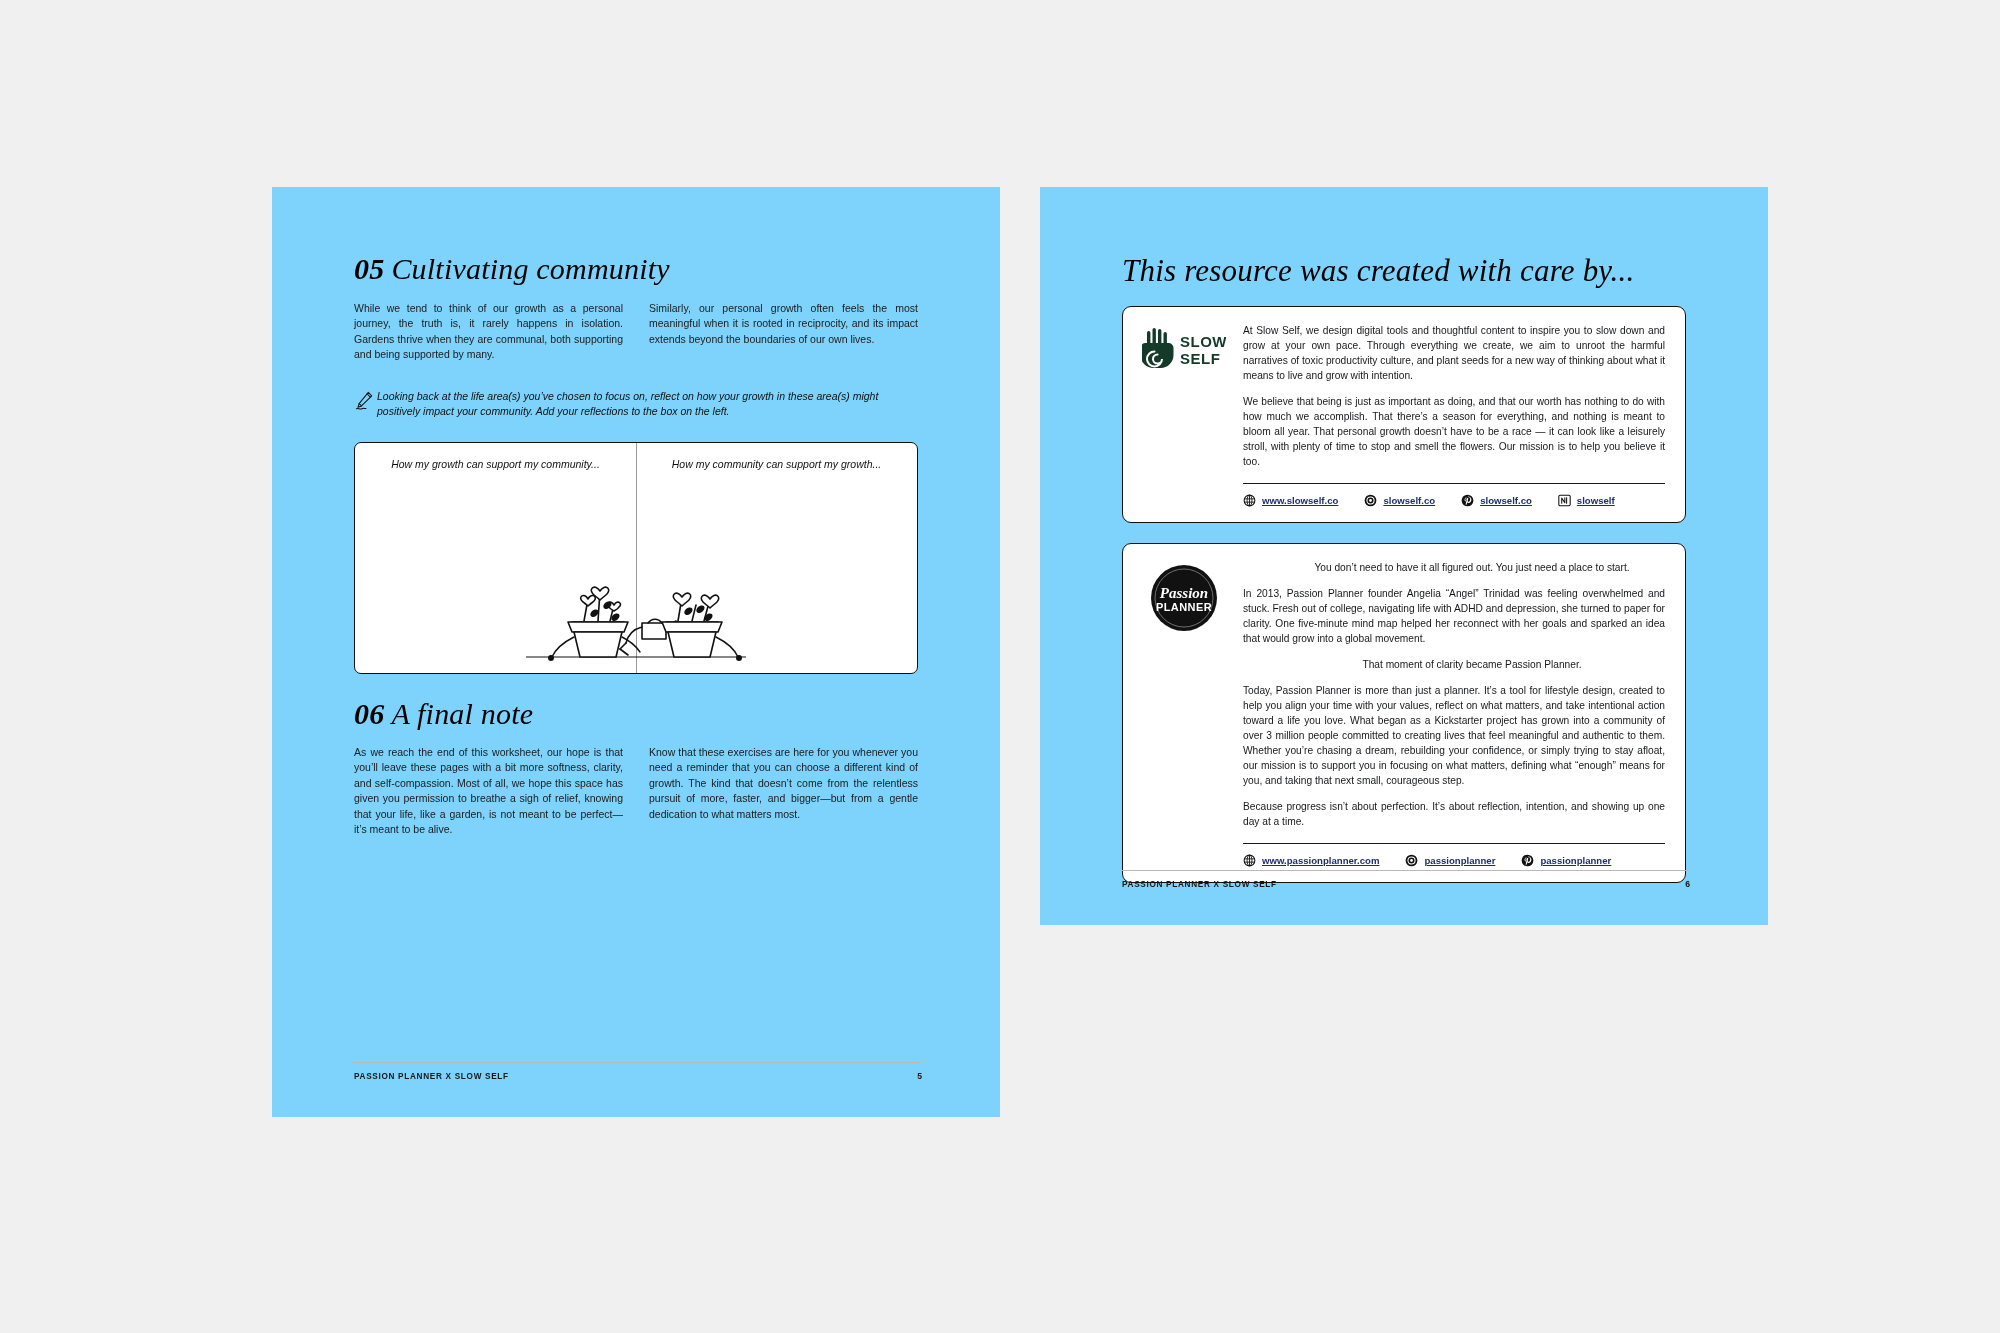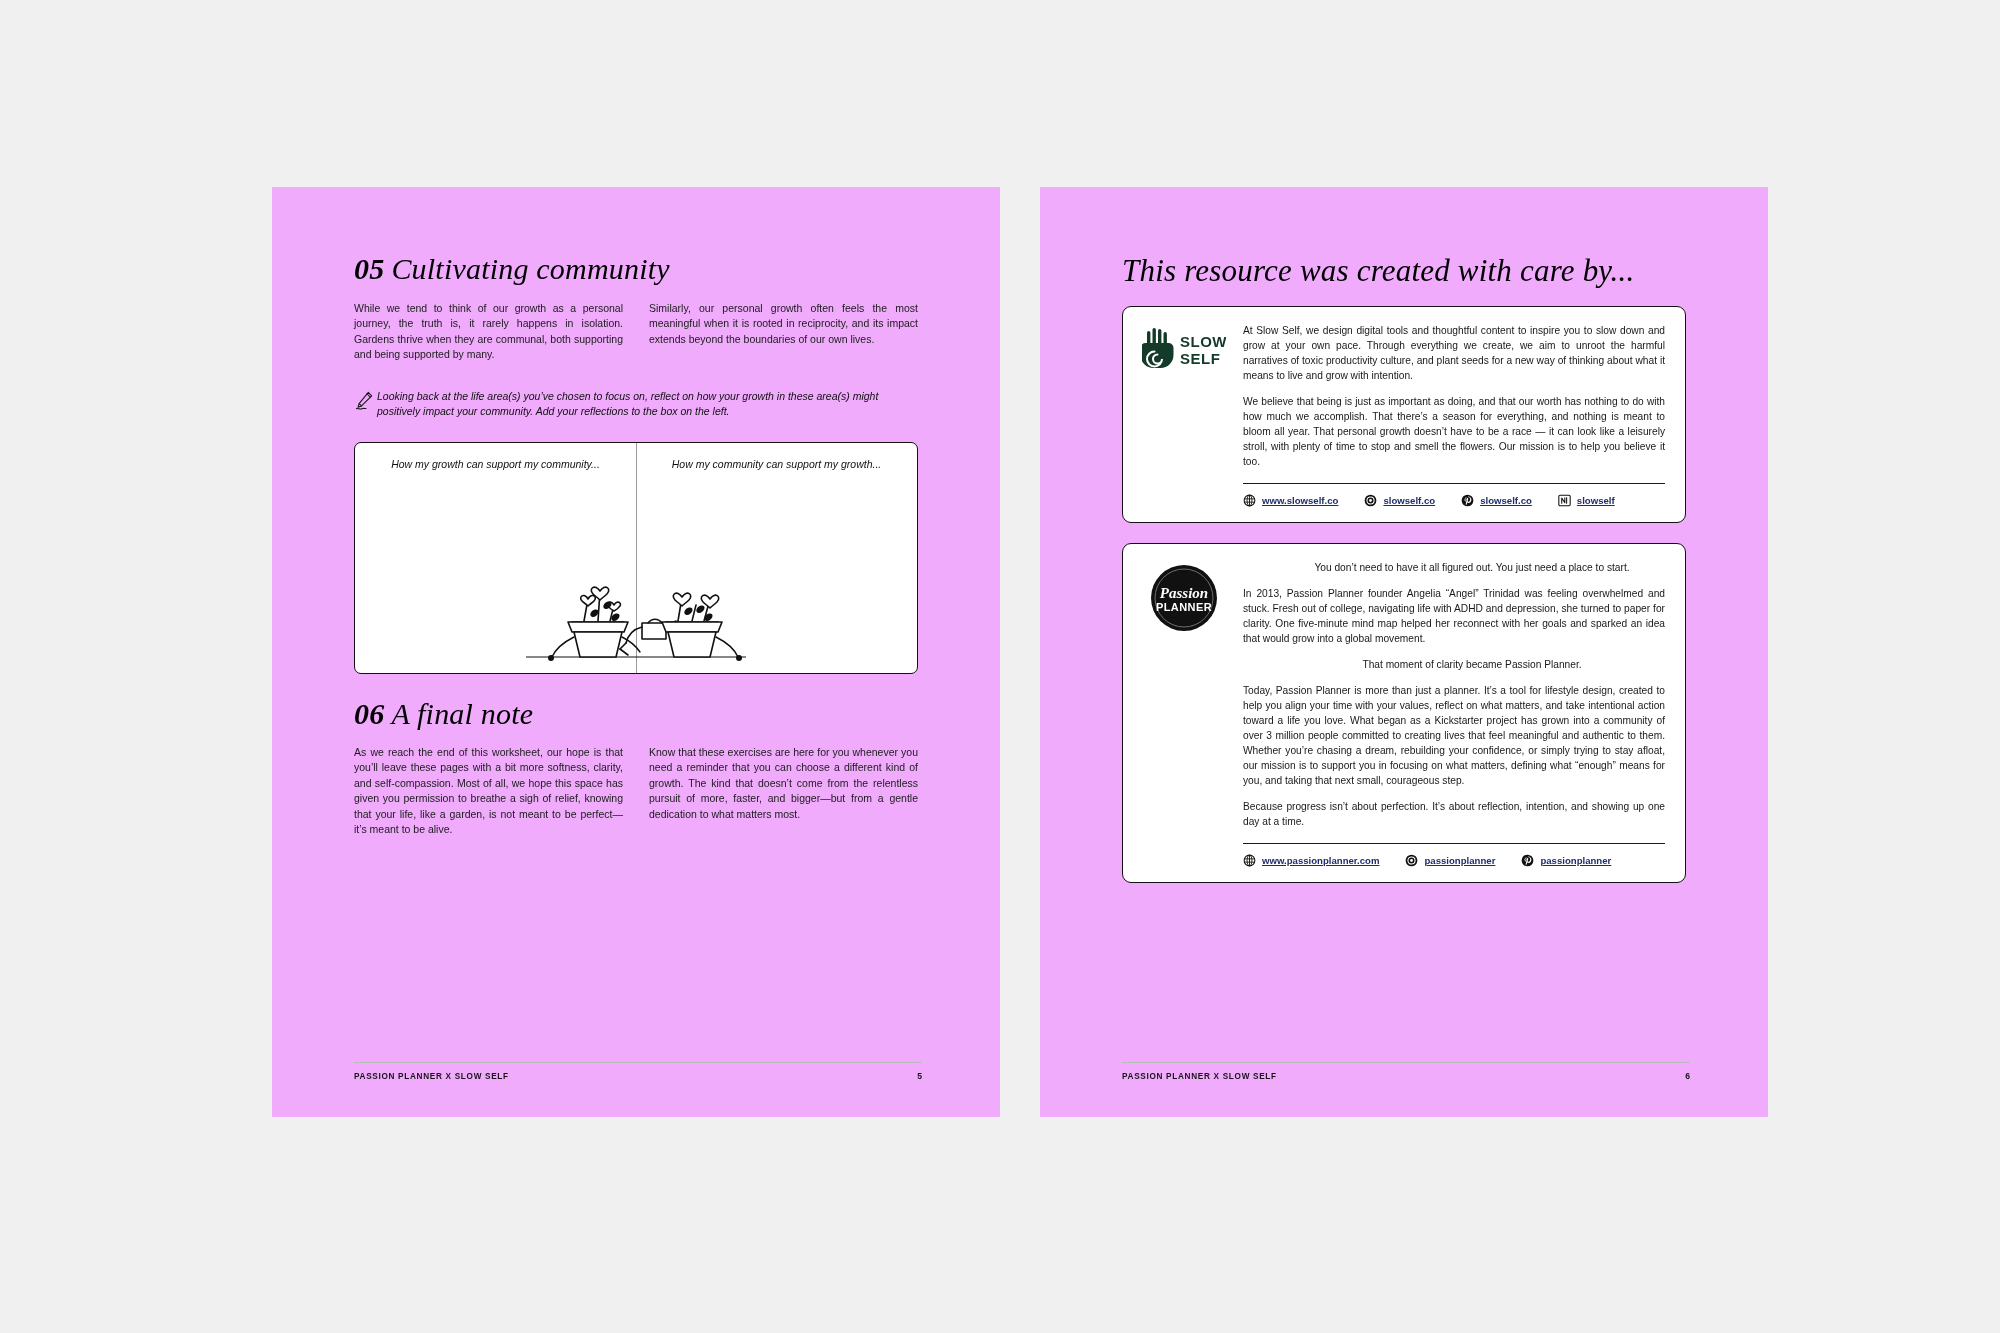--- a/index.html
+++ b/index.html
@@ -16,26 +16,26 @@
 
   #stage {
     position: relative;
     width: 2000px;
     height: 1333px;
     background: #f0f0f0;
   }
 
   .page {
     position: absolute;
-    background: #f0abfc;
+    background: #7dd3fc;
     box-sizing: border-box;
     text-decoration: underline;
   }
   .page-left  { left: 272px;  top: 187px; width: 728px; height: 930px; }
-  .page-right { left: 1040px; top: 187px; width: 728px; height: 930px; }
+  .page-right { left: 1040px; top: 187px; width: 728px; height: 738px; }
 
   .page-inner {
     position: absolute;
     left: 82px;
     right: 82px;
     top: 66px;
     bottom: 44px;
   }
 
   

